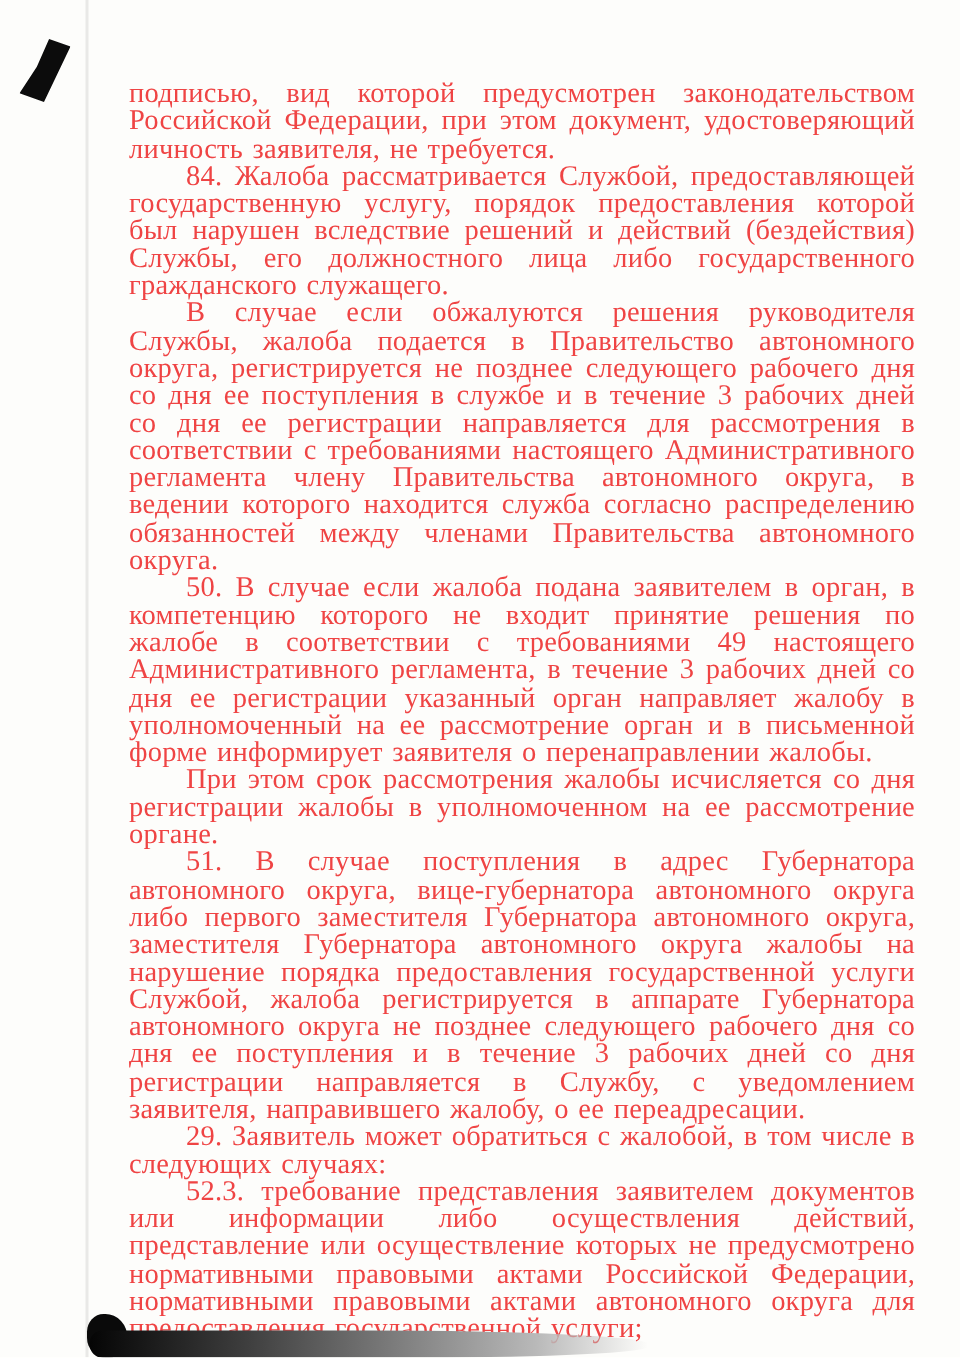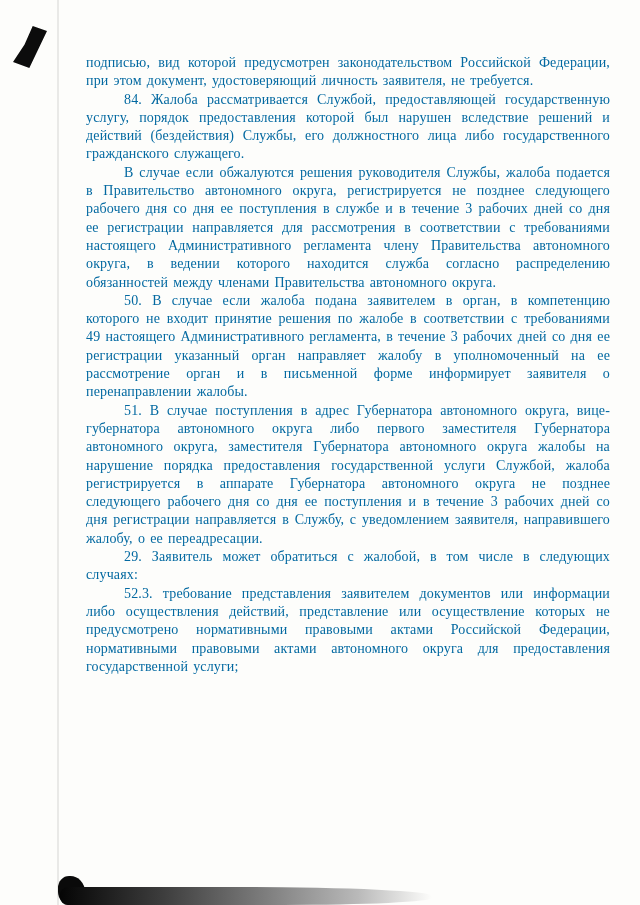--- a/index.html
+++ b/index.html
@@ -13,22 +13,22 @@
       height: 905px;
       background: #fdfdfb;
       overflow: hidden;
       font-family: "Liberation Serif", "DejaVu Serif", serif;
     }
     .text-block {
       position: absolute;
       left: 86px;
       top: 54px;
       width: 524px;
-      color: #0369a1;
-      font-size: 14px;
+      color: #ef4444;
+      font-size: 19px;
       line-height: 18.3px;
       text-align: justify;
       letter-spacing: 0.15px;
       word-spacing: 1.5px;
     }
     .para { margin: 0; }
     .para.indent { text-indent: 38px; }
 
     
     .mark-top-left {
@@ -74,20 +74,21 @@
 
 <div class="page">
   <div class="mark-top-left"></div>
   <div class="edge-left"></div>
 
   <div class="text-block">
       <p class="para">подписью, вид которой предусмотрен законодательством Российской Федерации, при этом документ, удостоверяющий личность заявителя, не требуется.</p>
       <p class="para indent">84. Жалоба рассматривается Службой, предоставляющей государственную услугу, порядок предоставления которой был нарушен вследствие решений и действий (бездействия) Службы, его должностного лица либо государственного гражданского служащего.</p>
       <p class="para indent">В случае если обжалуются решения руководителя Службы, жалоба подается в Правительство автономного округа, регистрируется не позднее следующего рабочего дня со дня ее поступления в службе и в течение 3 рабочих дней со дня ее регистрации направляется для рассмотрения в соответствии с требованиями настоящего Административного регламента члену Правительства автономного округа, в ведении которого находится служба согласно распределению обязанностей между членами Правительства автономного округа.</p>
       <p class="para indent">50. В случае если жалоба подана заявителем в орган, в компетенцию которого не входит принятие решения по жалобе в соответствии с требованиями 49 настоящего Административного регламента, в течение 3 рабочих дней со дня ее регистрации указанный орган направляет жалобу в уполномоченный на ее рассмотрение орган и в письменной форме информирует заявителя о перенаправлении жалобы.</p>
+      <p class="para indent">При этом срок рассмотрения жалобы исчисляется со дня регистрации жалобы в уполномоченном на ее рассмотрение органе.</p>
       <p class="para indent">51. В случае поступления в адрес Губернатора автономного округа, вице-губернатора автономного округа либо первого заместителя Губернатора автономного округа, заместителя Губернатора автономного округа жалобы на нарушение порядка предоставления государственной услуги Службой, жалоба регистрируется в аппарате Губернатора автономного округа не позднее следующего рабочего дня со дня ее поступления и в течение 3 рабочих дней со дня регистрации направляется в Службу, с уведомлением заявителя, направившего жалобу, о ее переадресации.</p>
       <p class="para indent">29. Заявитель может обратиться с жалобой, в том числе в следующих случаях:</p>
       <p class="para indent">52.3. требование представления заявителем документов или информации либо осуществления действий, представление или осуществление которых не предусмотрено нормативными правовыми актами Российской Федерации, нормативными правовыми актами автономного округа для предоставления государственной услуги;</p>
     </div>
 
   <div class="mark-bottom-blob"></div>
   <div class="mark-bottom-strip"></div>
 </div>
 
 </body></html>

